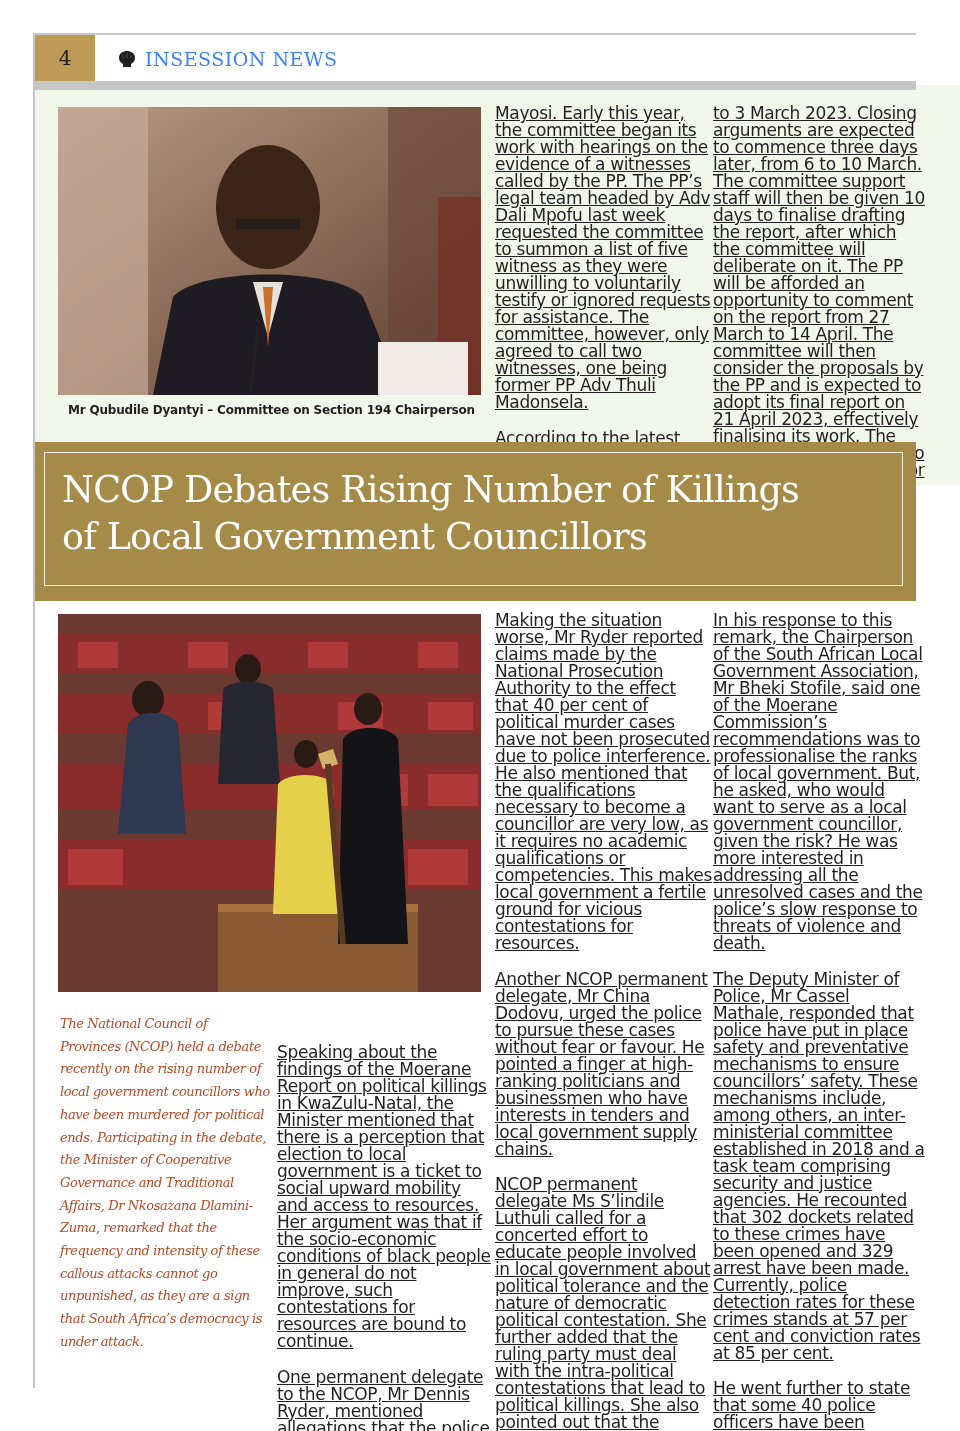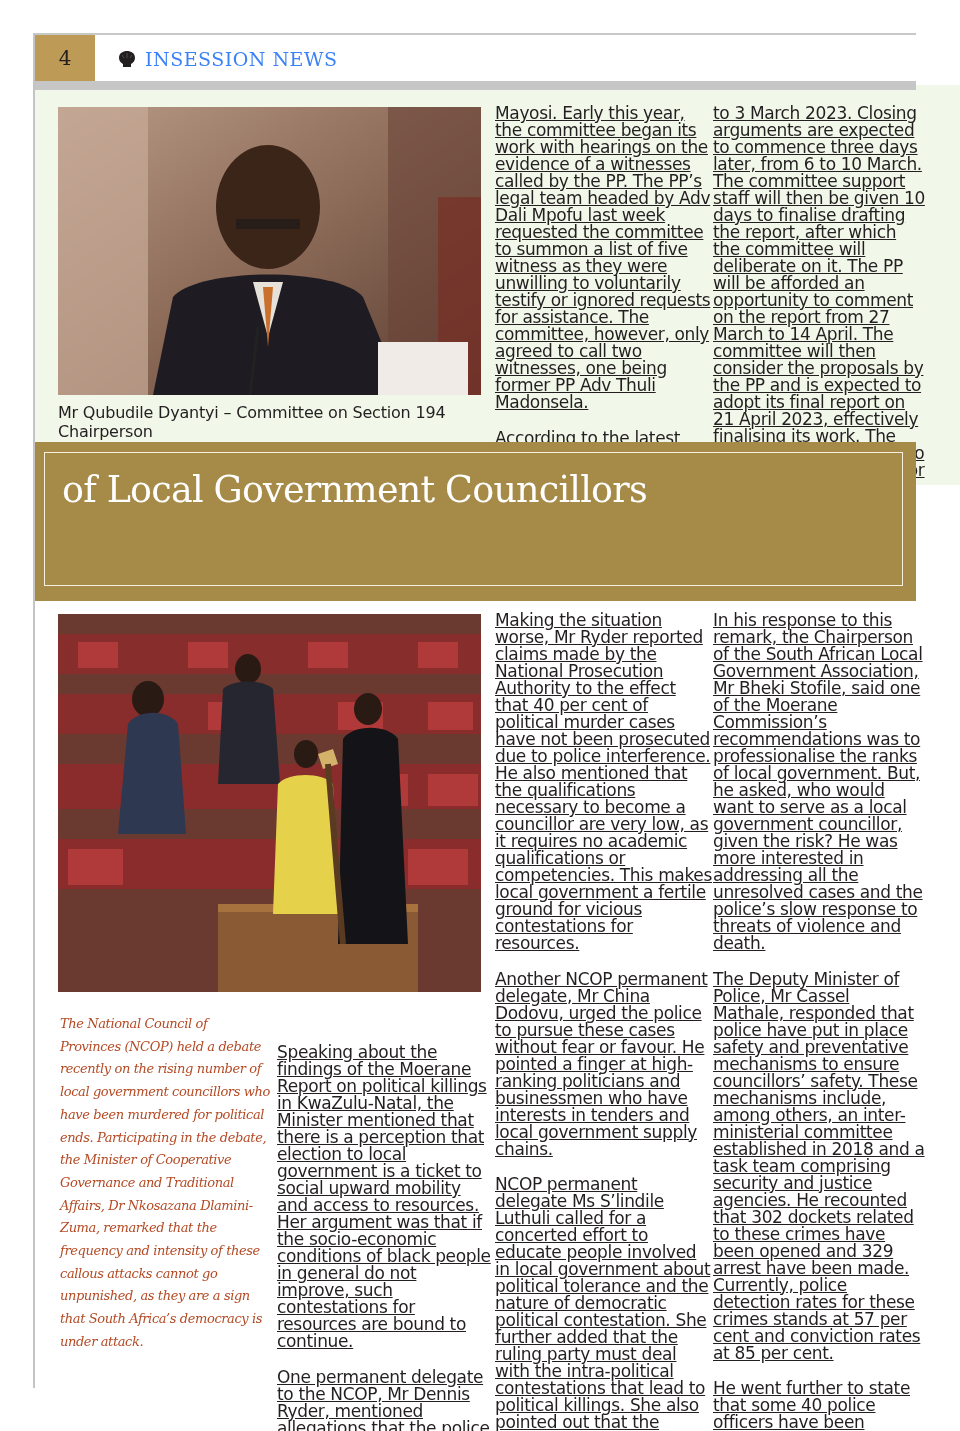--- a/index.html
+++ b/index.html
@@ -29,22 +29,22 @@
   .header-bar { left:35px; top:81px; width:881px; height:9px; background:#c6c6c6; }
 
   
   .green-panel { left:35px; top:90px; width:925px; height:352px; background:#f1f7e9; }
   .green-panel-right { left:916px; top:85px; width:44px; height:400px; background:#f1f7e9; }
 
   .photo1 {
     left:58px; top:107px; width:423px; height:288px; overflow:hidden;
   }
   .caption1 {
-    left:58px; top:403px; width:423px;
-    font-family:"DejaVu Sans", sans-serif; font-weight:normal; font-size:16px; color:#231f20;
+    left:68px; top:403px; width:423px;
+    font-family:"DejaVu Sans", sans-serif; font-weight:bold; font-size:12px; color:#231f20;
     letter-spacing:-0.2px;
   }
 
   .col {
     font-family:"DejaVu Sans", sans-serif; font-size:17px; line-height:17px;
     color:#231f20; letter-spacing:-0.35px;text-decoration:underline;
   }
   .col p { margin:0 0 18.5px 0; }
   .col p:last-child { margin-bottom:0; }
 
@@ -127,20 +127,21 @@
 </div>
 <div class="abs col colB">
   <p><span>to 3 March 2023. Closing arguments are expected to commence three days later, from 6 to 10 March. The committee support staff will then be given 10 days to finalise drafting the report, after which the committee will deliberate on it. The PP will be afforded an opportunity to comment on the report from 27 March to 14 April. The committee will then consider the proposals by the PP and is expected to adopt its final report on 21 April 2023, effectively finalising its work. The report will then be sent to the National Assembly for consideration.</span><svg class="end-mark" viewBox="0 0 11 10">
         <path d="M5.5 0.5 C2.5 0.5 0.5 2 0.5 5 C0.5 7 2 8 3 8.5 L3 9.5 L8 9.5 L8 8.5 C9 8 10.5 7 10.5 5 C10.5 2 8.5 0.5 5.5 0.5 Z" fill="#a68a48"></path>
       </svg></p>
 </div>
 
 <div class="abs banner"></div>
 <div class="abs banner-inner"></div>
 <div class="abs headline">
+  <div>NCOP Debates Rising Number of Killings</div>
   <div>of Local Government Councillors</div>
 </div>
 
 <div class="abs photo2">
   <svg width="423" height="378" viewBox="0 0 423 378">
     <rect width="423" height="378" fill="#6a3a30"></rect>
     <g fill="#8e2a2c">
       <rect x="0" y="20" width="423" height="40" opacity="0.8"></rect>
       <rect x="0" y="80" width="423" height="40" opacity="0.85"></rect>
       <rect x="0" y="150" width="423" height="45" opacity="0.9"></rect>

